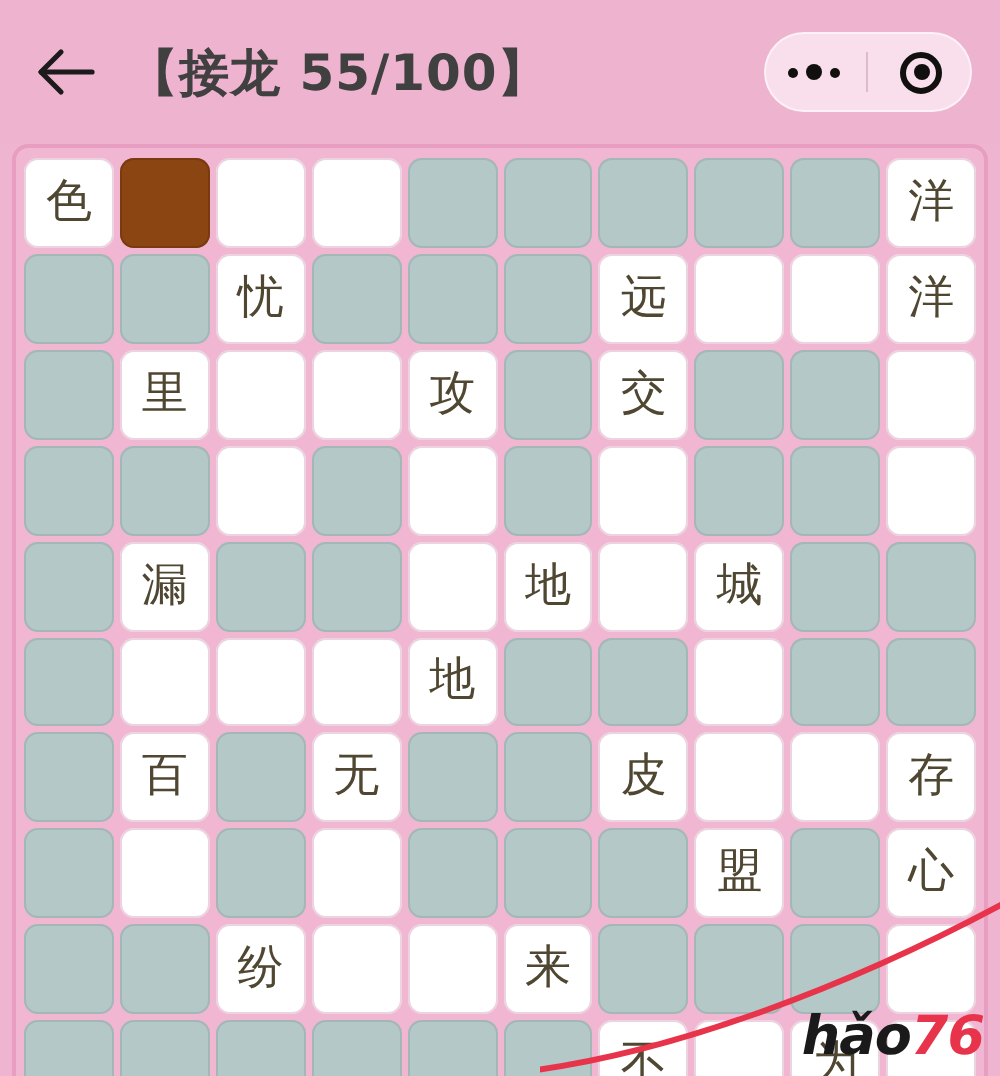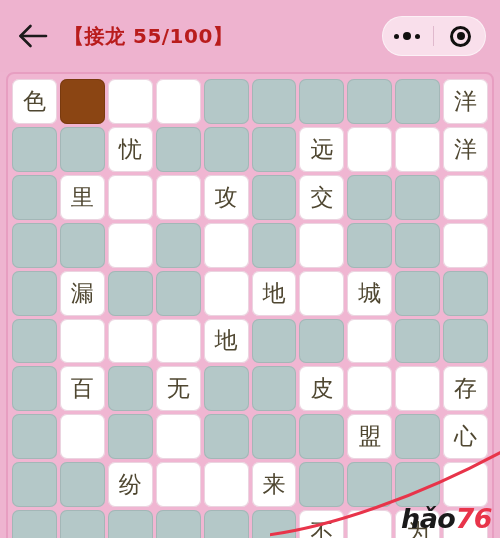--- a/index.html
+++ b/index.html
@@ -39,23 +39,23 @@
     display: flex;
     align-items: center;
     justify-content: center;
     flex: 0 0 auto;
     cursor: pointer;
   }
   .back-arrow svg { display: block; }
 
   .header-title {
     margin-left: 14px;
-    font-size: 20px;
+    font-size: 25px;
     font-weight: 700;
-    color: #b91c1c;
+    color: #404040;
     letter-spacing: 0.5px;
     white-space: nowrap;
     font-family: "DejaVu Sans", "Liberation Sans", sans-serif;
   }
 
   .capsule {
     position: absolute;
     right: 14px;
     top: 50%;
     transform: translateY(-50%);

